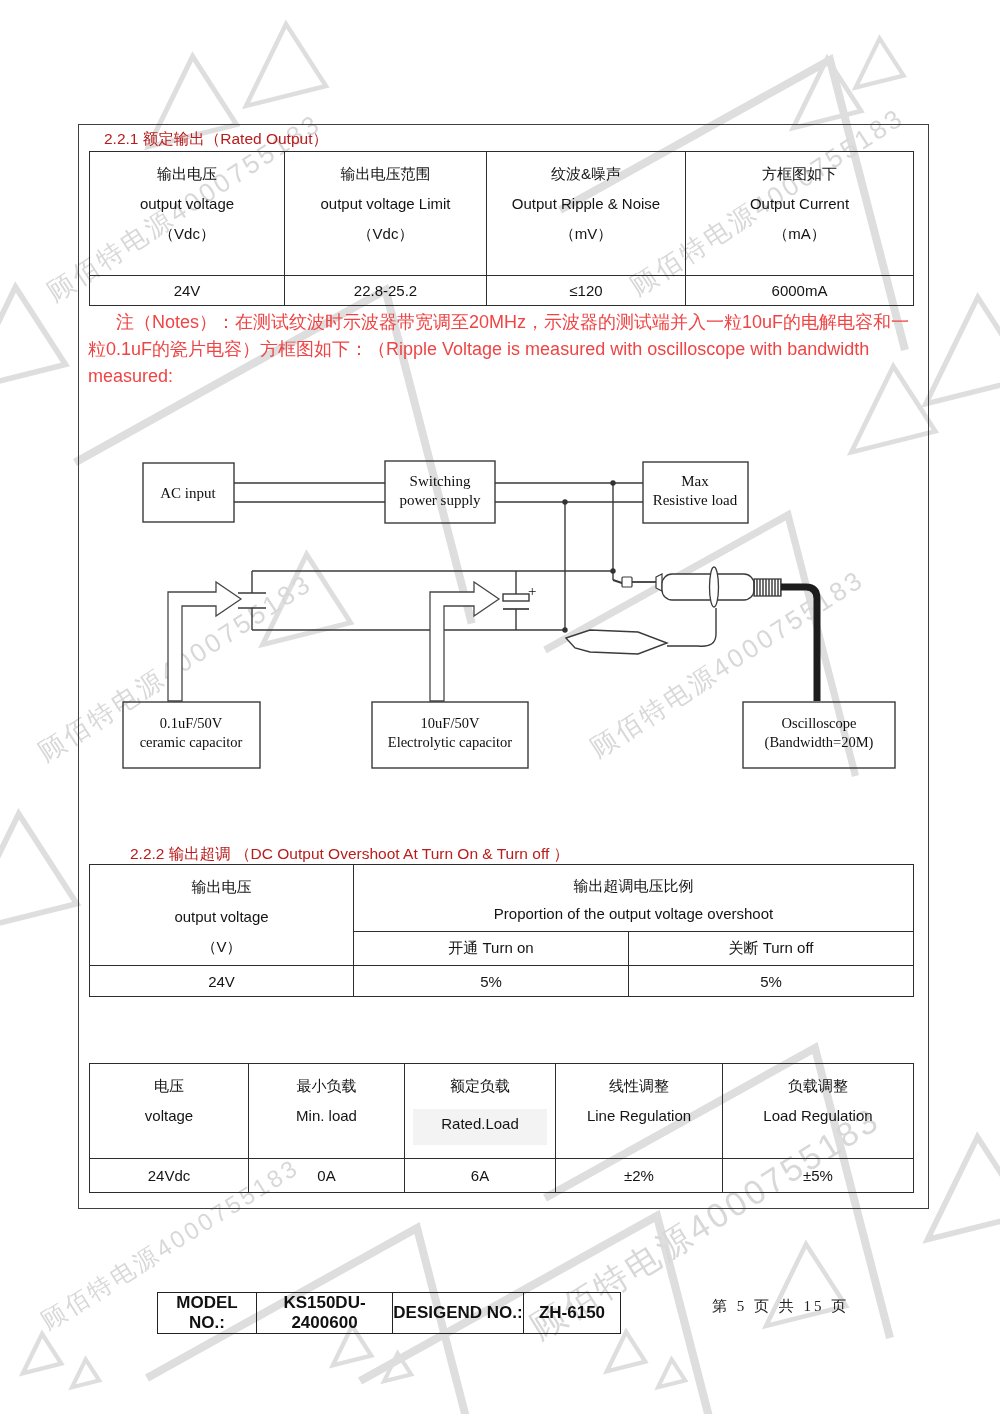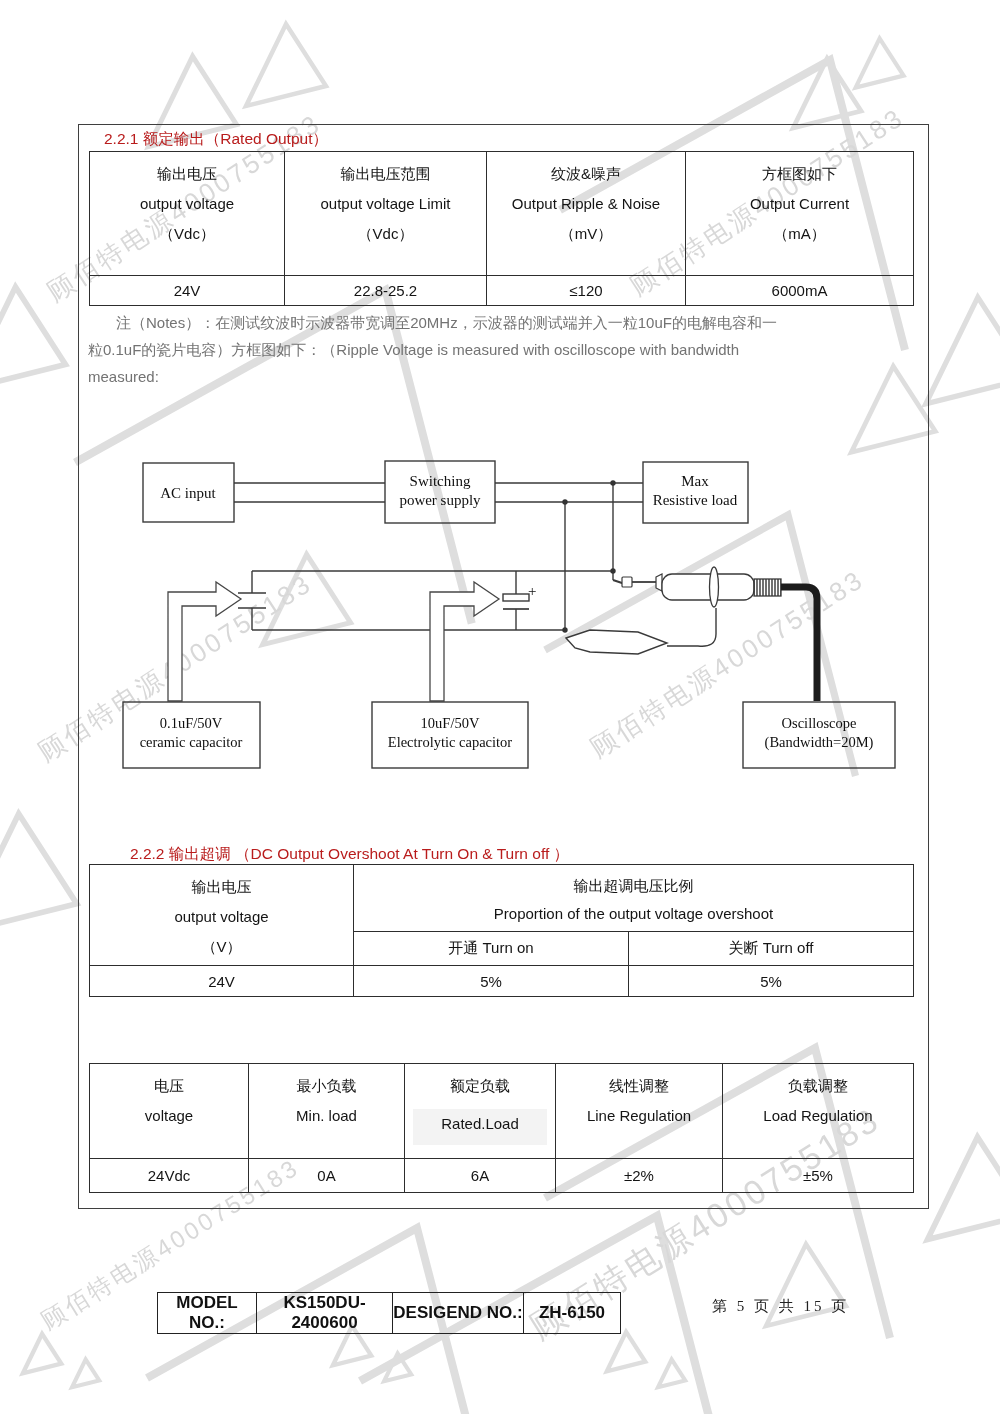--- a/index.html
+++ b/index.html
@@ -9,21 +9,21 @@
     margin:0 auto;
   }
   
   .bg { position:absolute; left:0; top:0; z-index:0; }
   .bg text { fill:#d8d8d8; font-family:"Liberation Sans", sans-serif; letter-spacing:3px; }
   
   .frame { position:absolute; left:78px; top:124px; width:849px; height:1083px;
            border:1.6px solid #3f3f3f; z-index:1; }
   .layer { position:absolute; left:0; top:0; width:1000px; height:1414px; z-index:2; }
   .heading { position:absolute; font-size:15.5px; color:#b91c1c; white-space:nowrap; }
-  .notes { position:absolute; font-size:15px; line-height:27px; color:#737373; }
+  .notes { position:absolute; font-size:18px; line-height:27px; color:#ef4444; }
   .notes .ln { display:block; }
   .notes .ind { text-indent:28px; }
   
   .dt { position:absolute; border-collapse:collapse; table-layout:fixed;
         font-size:15px; color:#141414; text-align:center; }
   .dt td { border:1.5px solid #2d2d2d; padding:0; vertical-align:middle; background:transparent; }
   .dt .hcell { vertical-align:top; padding-top:7px; }
   .dt .cl { display:block; line-height:30px; }
   .dt .cl2 { display:block; line-height:28px; }
   .hl { background:#f3f3f3; margin:8px 8px; padding-bottom:6px; }

